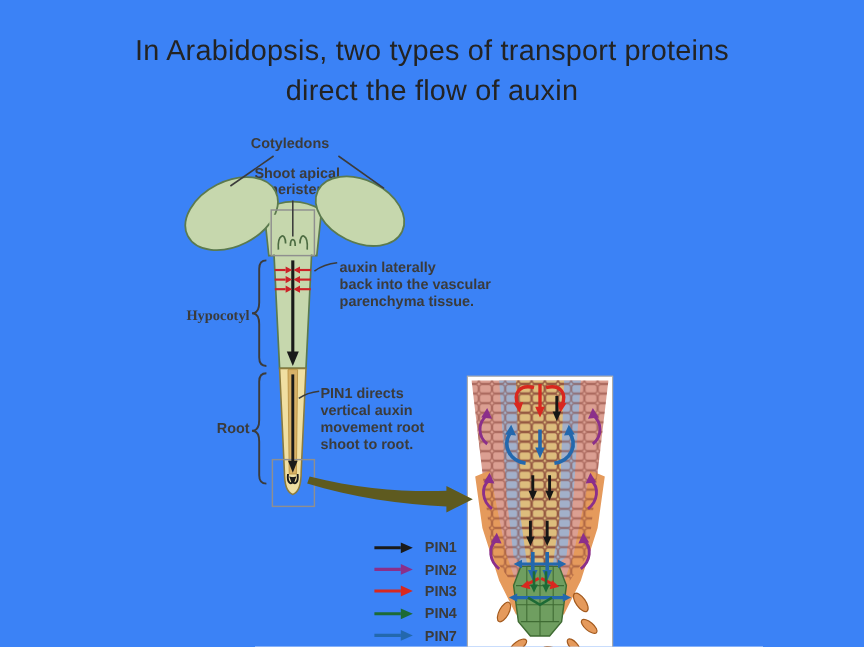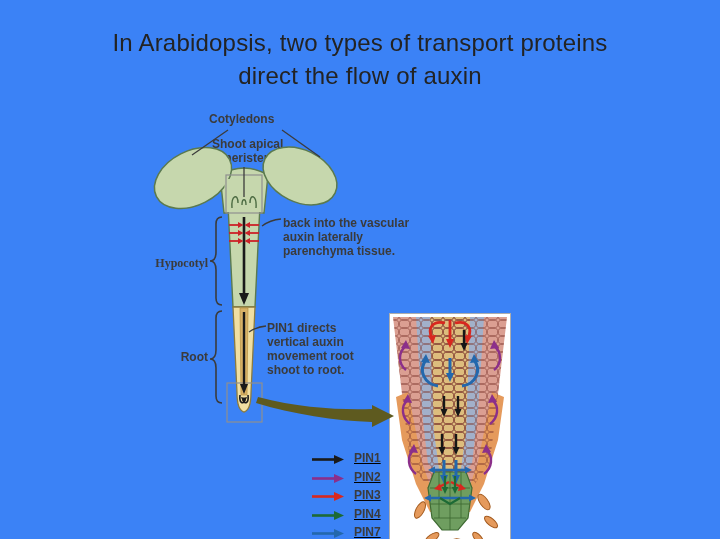--- a/index.html
+++ b/index.html
@@ -18,21 +18,21 @@
     text-align:center;
   }
   .annot{
     position:absolute;font-weight:bold;font-size:12px;line-height:14px;color:#3b3b3b;
     white-space:nowrap;
   }
   .svg-abs{position:absolute;}
   #seedling-svg{left:140px;top:105px;z-index:2;}
   #roottip-svg{left:388px;top:312px;z-index:1;}
   #legend{position:absolute;left:310px;top:447px;z-index:3;}
-  .legend-row{display:flex;align-items:flex-end;height:18.4px;text-decoration:underline;}
+  .legend-row{display:flex;align-items:center;height:18.4px;}
   .legend-row svg{display:block;margin-right:8px;}
   .legend-label{font-weight:bold;font-size:12px;color:#3b3b3b;}
 </style>
 </head>
 <body>
 
 <div id="canvas">
 
   <div class="title">
     <div>In Arabidopsis, two types of transport proteins</div>
@@ -223,22 +223,22 @@
 
   <div class="label" style="left:209px;top:113px;">Cotyledons</div>
   <div class="label" style="left:212px;top:138px;">
     <div>Shoot apical</div>
     <div>meristem</div>
   </div>
   <div class="label" style="left:146px;top:257px;width:62px;text-align:right;font-family:Liberation Serif, serif;">Hypocotyl</div>
   <div class="label" style="left:168px;top:351px;width:40px;text-align:right;">Root</div>
 
   <div class="annot" style="left:283px;top:216px;">
+    <div>auxin laterally</div>
     <div>back into the vascular</div>
-    <div>auxin laterally</div>
     <div>parenchyma tissue.</div>
   </div>
   <div class="annot" style="left:267px;top:321px;">
     <div>PIN1 directs</div>
     <div>vertical auxin</div>
     <div>movement root</div>
     <div>shoot to root.</div>
   </div>
 
   <div id="legend">

